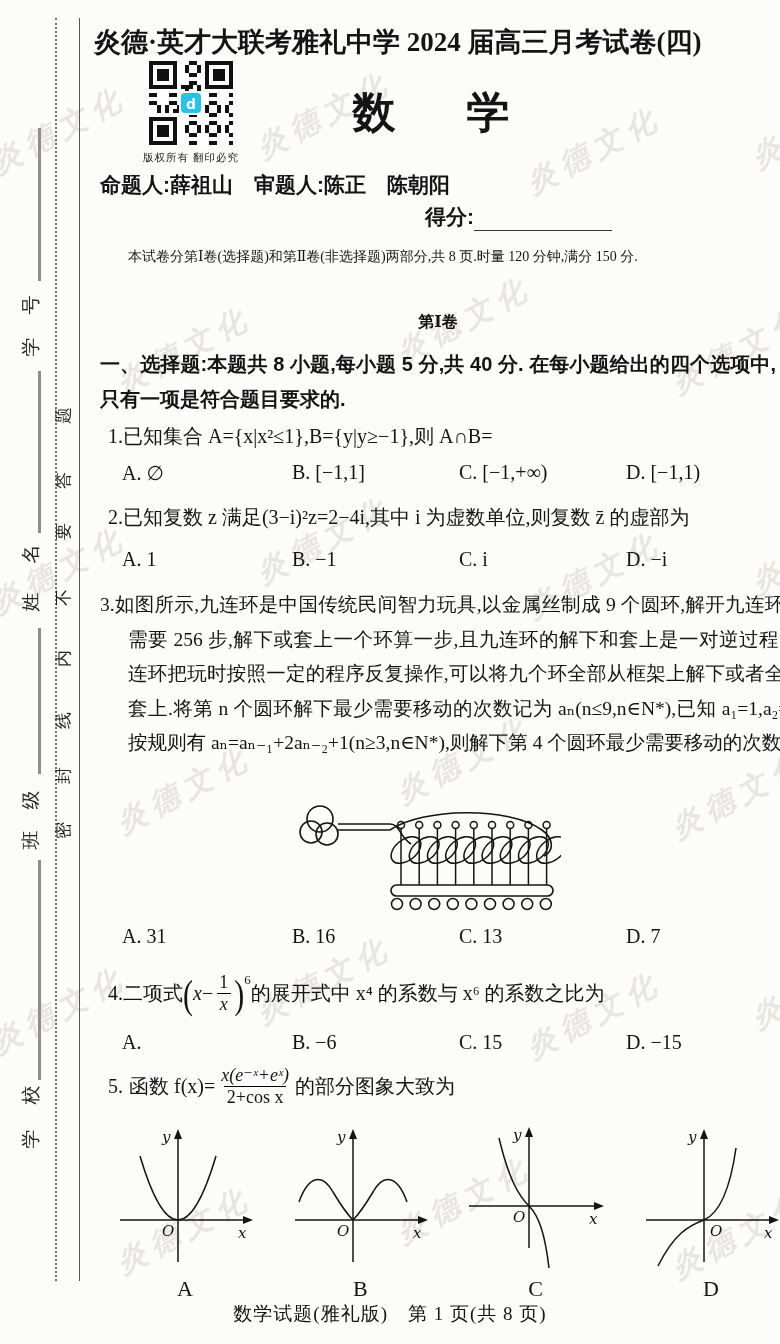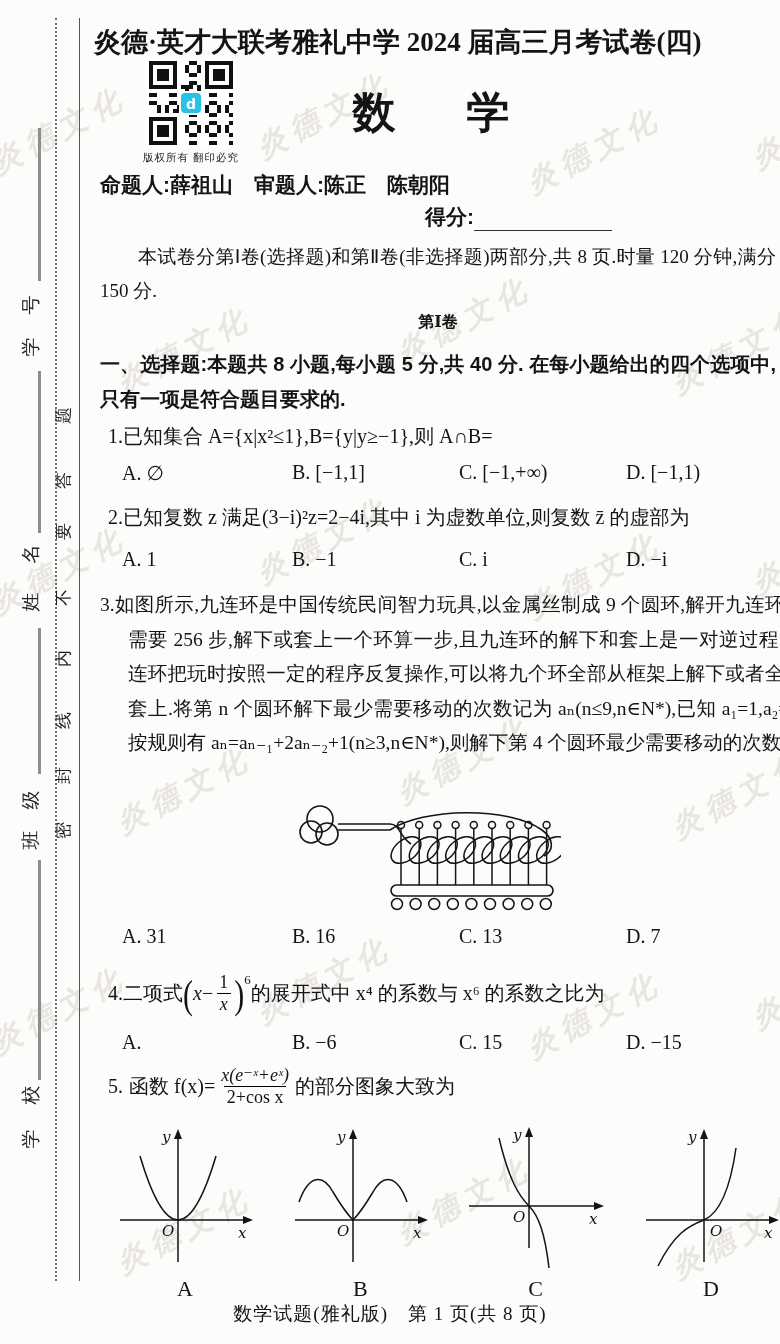--- a/index.html
+++ b/index.html
@@ -29,21 +29,21 @@
   }
   .subject-title { top:84px; text-align:center; font-size:43px; font-weight:900; letter-spacing:14px; }
   .qr-wrap { position:absolute; left:146px; top:58px; width:90px; height:90px; }
   .qr-caption { position:absolute; left:138px; top:151px; width:106px; text-align:center;
     font-size:10.5px; letter-spacing:1px; font-family:"Liberation Sans","DejaVu Sans",sans-serif; color:#222; }
   .authors { top:171px; text-align:left; font-size:21px; font-weight:bold;
     font-family:"Liberation Sans","DejaVu Sans",sans-serif; }
   .score-row { top:203px; display:flex; align-items:flex-end; padding-left:325px; }
   .score-label { font-size:21px; font-weight:bold; font-family:"Liberation Sans","DejaVu Sans",sans-serif; }
   .score-line { width:138px; height:26px; border-bottom:1.6px solid #333; }
-  .intro { top:240px; font-size:19px; line-height:34px; text-indent:2em; text-align:justify;font-family:Liberation Serif, serif; }
+  .intro { top:240px; font-size:14px; line-height:34px; text-indent:2em; text-align:justify; }
   .part-title { top:312px; text-align:center; font-size:16px; font-weight:bold; }
   .section-heading { top:347px; font-size:20px; line-height:35px; font-weight:bold;
     font-family:"Liberation Sans","DejaVu Sans",sans-serif; text-align:justify; }
   .q-line { font-size:20px;margin-left:8px; }
   .opts { display:grid; grid-template-columns:170px 167px 167px 1fr; padding-left:22px; font-size:20px; }
   .q3-text { top:588px; font-size:19.5px; line-height:34.5px; text-align:justify;
     padding-left:28px; text-indent:-28px; max-height:212px; overflow:hidden; }
   .rings-wrap { position:absolute; left:293px; top:792px; }
   .flexline { display:flex; align-items:center; }
   .frac { display:inline-flex; flex-direction:column; align-items:center;

